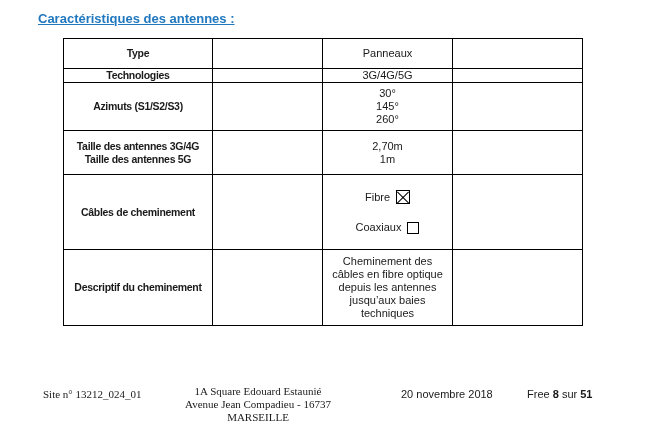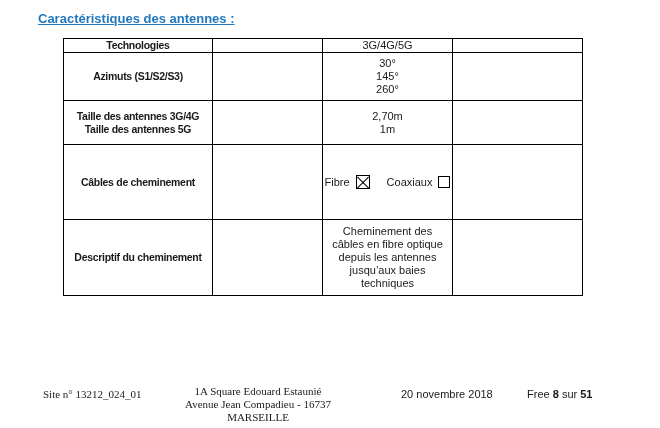--- a/index.html
+++ b/index.html
@@ -24,21 +24,21 @@
     vertical-align:middle;
     line-height:13px;
     overflow:hidden;
   }
   td.gl{border-left-color:#999;}
   td.label{font-weight:bold;font-size:10.5px;letter-spacing:-0.3px;white-space:pre;}
   td.top{vertical-align:top;padding-top:2px;}
   .pre{white-space:pre-line;}
   tr.r1{height:49px;} tr.r2{height:30px;} tr.r3{height:13px;} tr.r4{height:48px;}
   tr.r5{height:44px;} tr.r6{height:75px;} tr.r7{height:76px;}
-  .cbcol{display:flex;flex-direction:row;justify-content:center;align-items:center;gap:17px;height:100%;}
+  .cbcol{display:flex;flex-direction:column;justify-content:center;align-items:center;gap:17px;height:100%;}
   .cbrow{display:flex;align-items:center;gap:6px;}
   .cb{display:inline-block;position:relative;border:1px solid #000;background:#fff;box-sizing:border-box;}
   .cb.big{width:14px;height:14px;}
   .cb.small{width:12px;height:12px;}
   .cb.checked::before,.cb.checked::after{
     content:"";position:absolute;left:-2px;right:-2px;top:50%;height:1px;background:#000;
   }
   .cb.checked::before{transform:rotate(45deg);}
   .cb.checked::after{transform:rotate(-45deg);}
   .f-site{
@@ -59,20 +59,26 @@
 <h1 class="title" style="color: rgb(33, 120, 190);">Caractéristiques des antennes :</h1>
 
 <table class="antennas">
   <colgroup>
     <col style="width:149px">
       <col style="width:110px">
       <col style="width:130px">
       <col style="width:130px">
   </colgroup>
   <tbody>
+    <tr class="r2">
+      <td class="label top">Type</td>
+      <td class="gl"></td>
+      <td>Panneaux</td>
+      <td class="gl"></td>
+    </tr>
     <tr class="r3">
       <td class="label">Technologies</td>
       <td class="gl"></td>
       <td>3G/4G/5G</td>
       <td class="gl"></td>
     </tr>
     <tr class="r4">
       <td class="label">Azimuts (S1/S2/S3)</td>
       <td class="gl"></td>
       <td class="pre">30°

